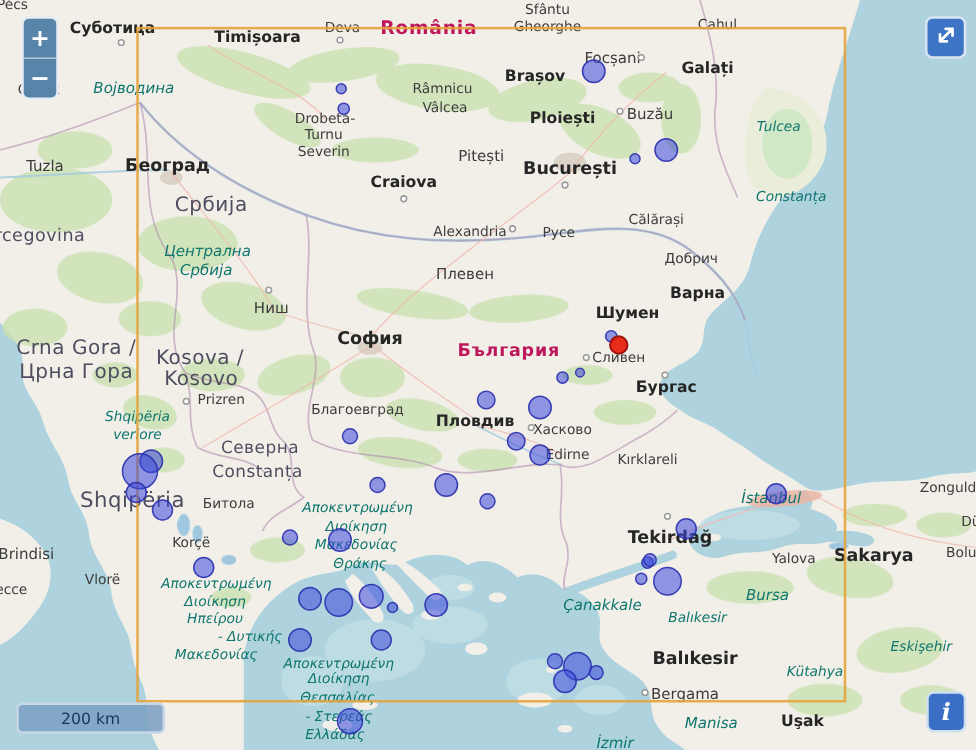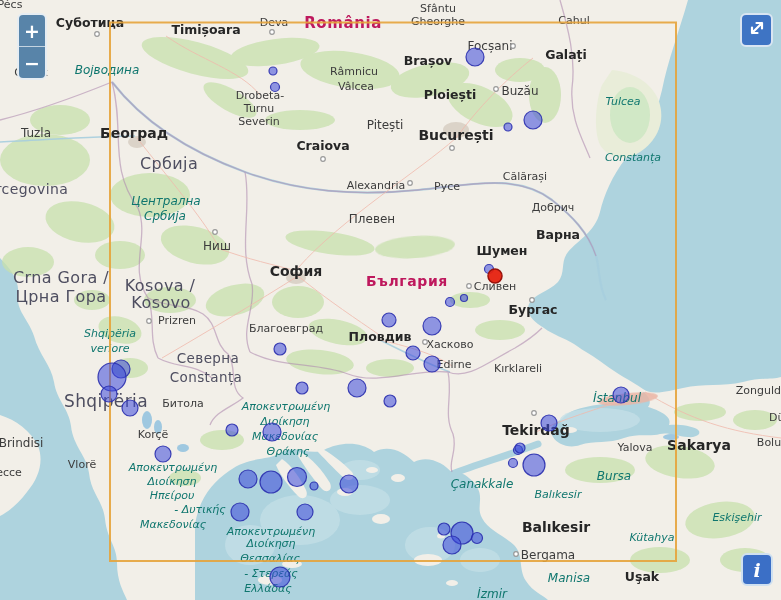--- a/index.html
+++ b/index.html
@@ -327,14 +327,15 @@
   <div class="ctl" id="fsbtn">
     <span>
       <svg width="18" height="18" viewBox="0 0 18 18">
         <path d="M4,14 L14,4 M14,4 h-5.5 M14,4 v5.5 M4,14 h5.5 M4,14 v-5.5" stroke="#ffffff" stroke-width="2.2" fill="none" stroke-linecap="round"></path>
       </svg>
     </span>
   </div>
 
   <div class="ctl" id="infobtn">i</div>
 
+  <div class="ctl" id="scalebar">200 km</div>
 
 </div>
 
 </body></html>

